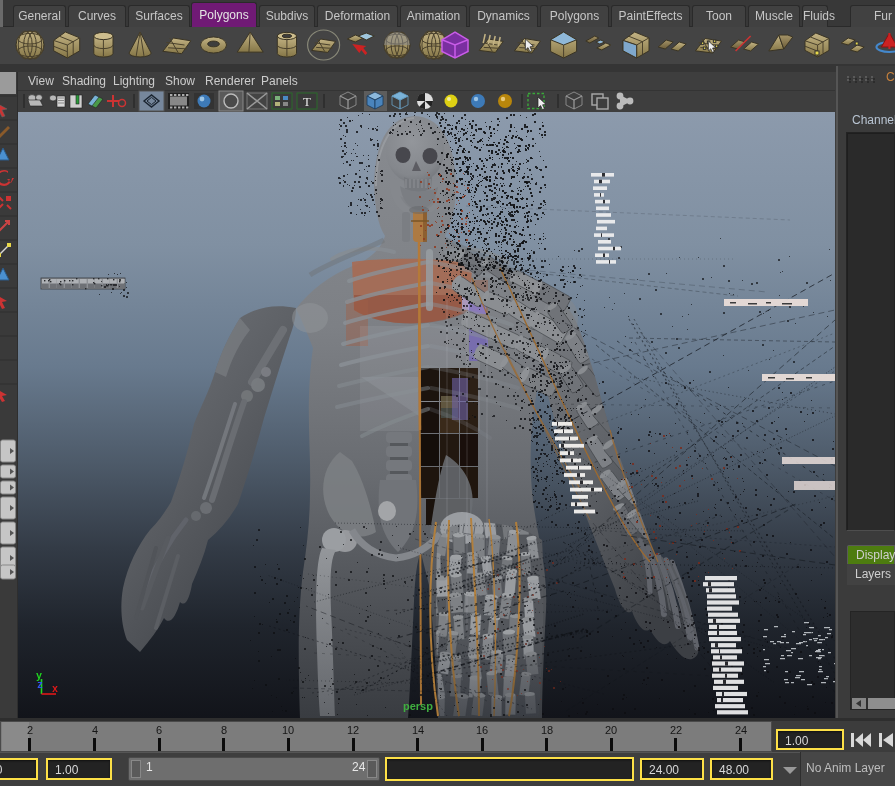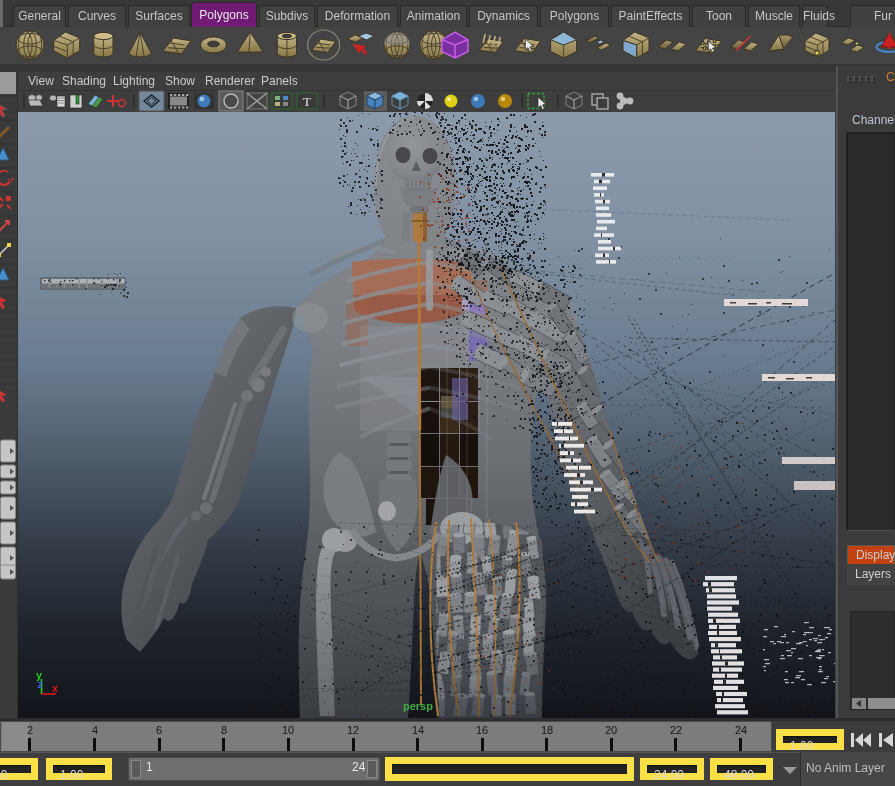--- a/index.html
+++ b/index.html
@@ -3,21 +3,21 @@
 *{margin:0;padding:0;box-sizing:border-box}
 html,body{width:895px;height:786px;overflow:hidden;background:#3d3d3d;
 font-family:"Liberation Sans",sans-serif}
 #root{position:absolute;left:0;top:0;width:895px;height:786px;background:#3d3d3d}
 .abs{position:absolute}
 .tab{position:absolute;top:5px;height:22px;background:#414141;border:1px solid #2a2a2a;
 border-bottom:none;border-radius:3px 3px 0 0;color:#c6c6c6;font-size:12px;
 text-align:center;line-height:21px}
 .tab.active{top:2px;height:25px;background:#701a75;color:#e4e4e4;line-height:24px;font-size:12px}
 .vmenu{position:absolute;top:74px;color:#cccccc;font-size:12px}
-.fld{position:absolute;background:#232323;border:7px solid #fde047;
+.fld{position:absolute;background:#232323;border:2px solid #fde047;
 box-shadow:inset 0 1px 2px #111;color:#d8d8d8;font-size:12px;line-height:20px}
 </style></head><body>
 <div id="root">
     <div class="abs" style="left:0;top:0;width:895px;height:27px;background:#383838;border-bottom:1px solid #2a2a2a"></div>
     <div class="abs" style="left:0;top:0;width:3px;height:64px;background:#6a6a6a"></div>
     <div class="tab" style="left:13px;width:53px">General</div>
     <div class="tab" style="left:68px;width:58px">Curves</div>
     <div class="tab" style="left:128px;width:62px">Surfaces</div>
     <div class="tab active" style="left:191px;width:66px">Polygons</div>
     <div class="tab" style="left:259px;width:56px">Subdivs</div>
@@ -1093,21 +1093,21 @@
       <rect x="14" y="3" width="2" height="2" fill="#5a5a5a"></rect>
       <rect x="16" y="5" width="2" height="2" fill="#2c2c2c"></rect>
       <rect x="20" y="3" width="2" height="2" fill="#5a5a5a"></rect>
       <rect x="22" y="5" width="2" height="2" fill="#2c2c2c"></rect>
       <rect x="26" y="3" width="2" height="2" fill="#5a5a5a"></rect>
       <rect x="28" y="5" width="2" height="2" fill="#2c2c2c"></rect>
     </svg>
     <div class="abs" style="left:886px;top:70px;color:#c8823c;font-size:12px">C</div>
     <div class="abs" style="left:852px;top:113px;color:#b8c4d2;font-size:12px">Channels</div>
     <div class="abs" style="left:846px;top:132px;width:49px;height:399px;background:#2a2a2a;border:1px solid #232323;border-bottom-color:#4e4e4e;box-shadow:inset 1px 1px 0 #1e1e1e"></div>
-    <div class="abs" style="left:847px;top:545px;width:48px;height:19px;background:#c2410c;border:1px solid #5a5a5a;border-bottom:none;border-radius:2px 0 0 0;color:#cfcfcf;font-size:12px;line-height:18px;text-align:left;padding-left:8px">Display</div>
+    <div class="abs" style="left:847px;top:545px;width:48px;height:19px;background:#4d7c0f;border:1px solid #5a5a5a;border-bottom:none;border-radius:2px 0 0 0;color:#cfcfcf;font-size:12px;line-height:18px;text-align:left;padding-left:8px">Display</div>
     <div class="abs" style="left:847px;top:564px;width:48px;height:21px;background:#424242;color:#cfcfcf;font-size:12px;line-height:20px;padding-left:8px">Layers</div>
     <div class="abs" style="left:850px;top:611px;width:45px;height:99px;background:#2d2d2d;border:1px solid #242424"></div>
     <div class="abs" style="left:852px;top:698px;width:14px;height:11px;background:#868686"></div>
     <svg class="abs" style="left:852px;top:698px" width="14" height="11">
       <path d="M9,2 L4,5.5 L9,9 Z" fill="#333"></path>
     </svg>
     <div class="abs" style="left:868px;top:698px;width:27px;height:11px;background:#8e8e8e"></div>
     <div class="abs" style="left:0;top:718px;width:895px;height:3px;background:#2e2e2e"></div>
     <div class="abs" style="left:0;top:721px;width:772px;height:31px;background:#7c7c7c;border:1px solid #4a4a4a"></div>
     <svg class="abs" style="left:0;top:721px" width="772" height="31" viewBox="0 0 772 31">

